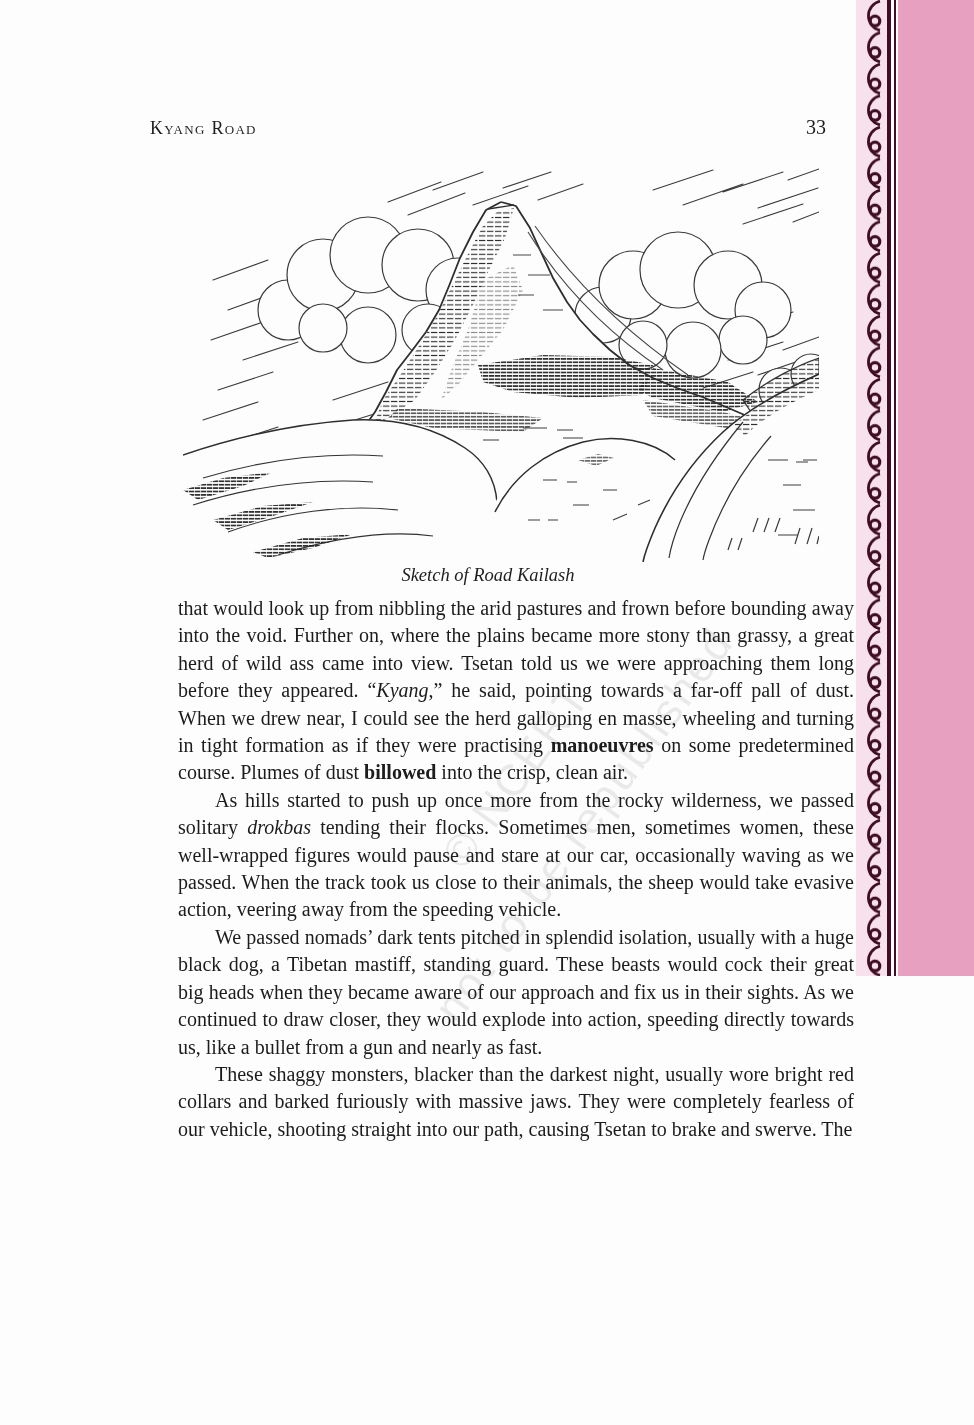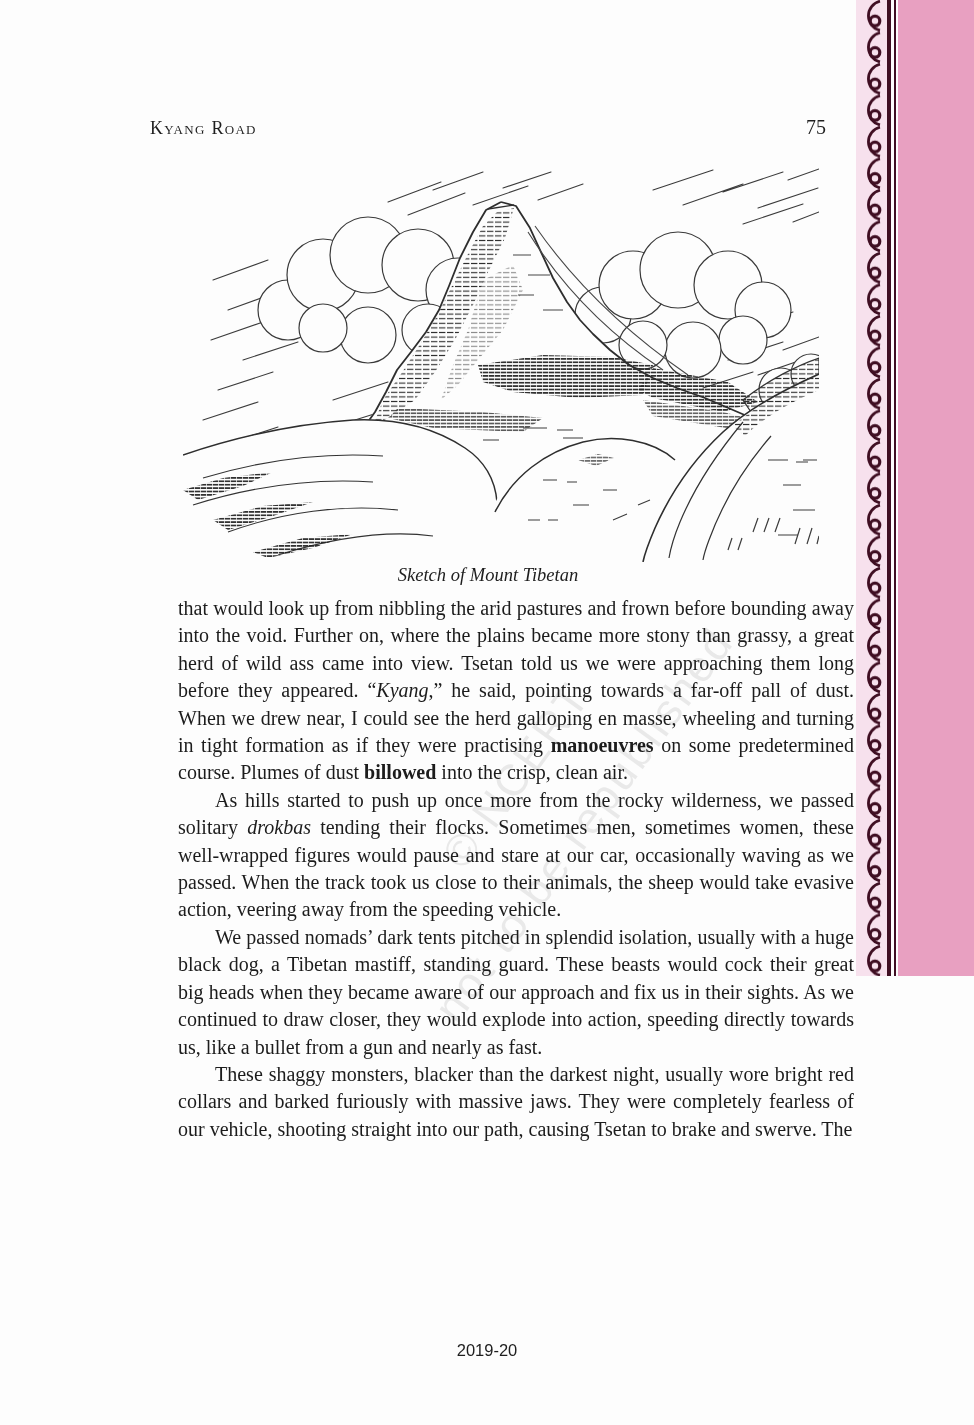--- a/index.html
+++ b/index.html
@@ -63,21 +63,21 @@
       </defs>
       <rect width="31" height="976" fill="url(#sc)"></rect>
     </svg>
     <div class="vline-a"></div>
     <div class="vline-b"></div>
     <div class="pink-band"></div>
   </div>
 
   <div class="pagehead">
     <span class="running-head">Kyang Road</span>
-    <span class="pageno">75</span>
+    <span class="pageno">33</span>
   </div>
 
   <svg class="sketch" width="636" height="402" viewBox="0 0 636 402">
     <defs>
       <pattern id="hH" width="8" height="4.6" patternUnits="userSpaceOnUse">
         <path d="M0,2.3 H6.4" stroke="#2f2f2f" stroke-width="1.15"></path>
       </pattern>
       <pattern id="hD" width="6" height="3.4" patternUnits="userSpaceOnUse">
         <path d="M0,1.7 H5.3" stroke="#242424" stroke-width="1.6"></path>
       </pattern>
@@ -168,26 +168,23 @@
       <path d="M612,384 l5,-16 M624,384 l5,-16 M634,384 l2,-8"></path>
       <path d="M545,390 l4,-12 M555,390 l4,-12"></path>
     </g>
   </svg>
 
   <div class="watermark">
     <span class="wline">© NCERT</span>
     <span class="wline">not to be republished</span>
   </div>
 
-  <div class="figcap">Sketch of Mount Tibetan</div>
+  <div class="figcap">Sketch of Road Kailash</div>
 
   <div class="bodytext">
     <p class="first"><span>that would look up from nibbling the arid pastures and frown before bounding away into the void. Further on, where the plains became more stony than grassy, a great herd of wild ass came into view. Tsetan told us we were approaching them long before they appeared. “</span><span class="i">Kyang</span><span>,” he said, pointing towards a far-off pall of dust. When we drew near, I could see the herd galloping en masse, wheeling and turning in tight formation as if they were practising </span><span class="b">manoeuvres</span><span> on some predetermined course. Plumes of dust </span><span class="b">billowed</span><span> into the crisp, clean air.</span></p>
     <p><span>As hills started to push up once more from the rocky wilderness, we passed solitary </span><span class="i">drokbas</span><span> tending their flocks. Sometimes men, sometimes women, these well-wrapped figures would pause and stare at our car, occasionally waving as we passed. When the track took us close to their animals, the sheep would take evasive action, veering away from the speeding vehicle.</span></p>
     <p><span>We passed nomads’ dark tents pitched in splendid isolation, usually with a huge black dog, a Tibetan mastiff, standing guard. These beasts would cock their great big heads when they became aware of our approach and fix us in their sights. As we continued to draw closer, they would explode into action, speeding directly towards us, like a bullet from a gun and nearly as fast.</span></p>
     <p><span>These shaggy monsters, blacker than the darkest night, usually wore bright red collars and barked furiously with massive jaws. They were completely fearless of our vehicle, shooting straight into our path, causing Tsetan to brake and swerve. The</span></p>
   </div>
 
-  <div class="pagefoot">
-    <span>2019-20</span>
-  </div>
 
 </div>
 
 </body></html>

